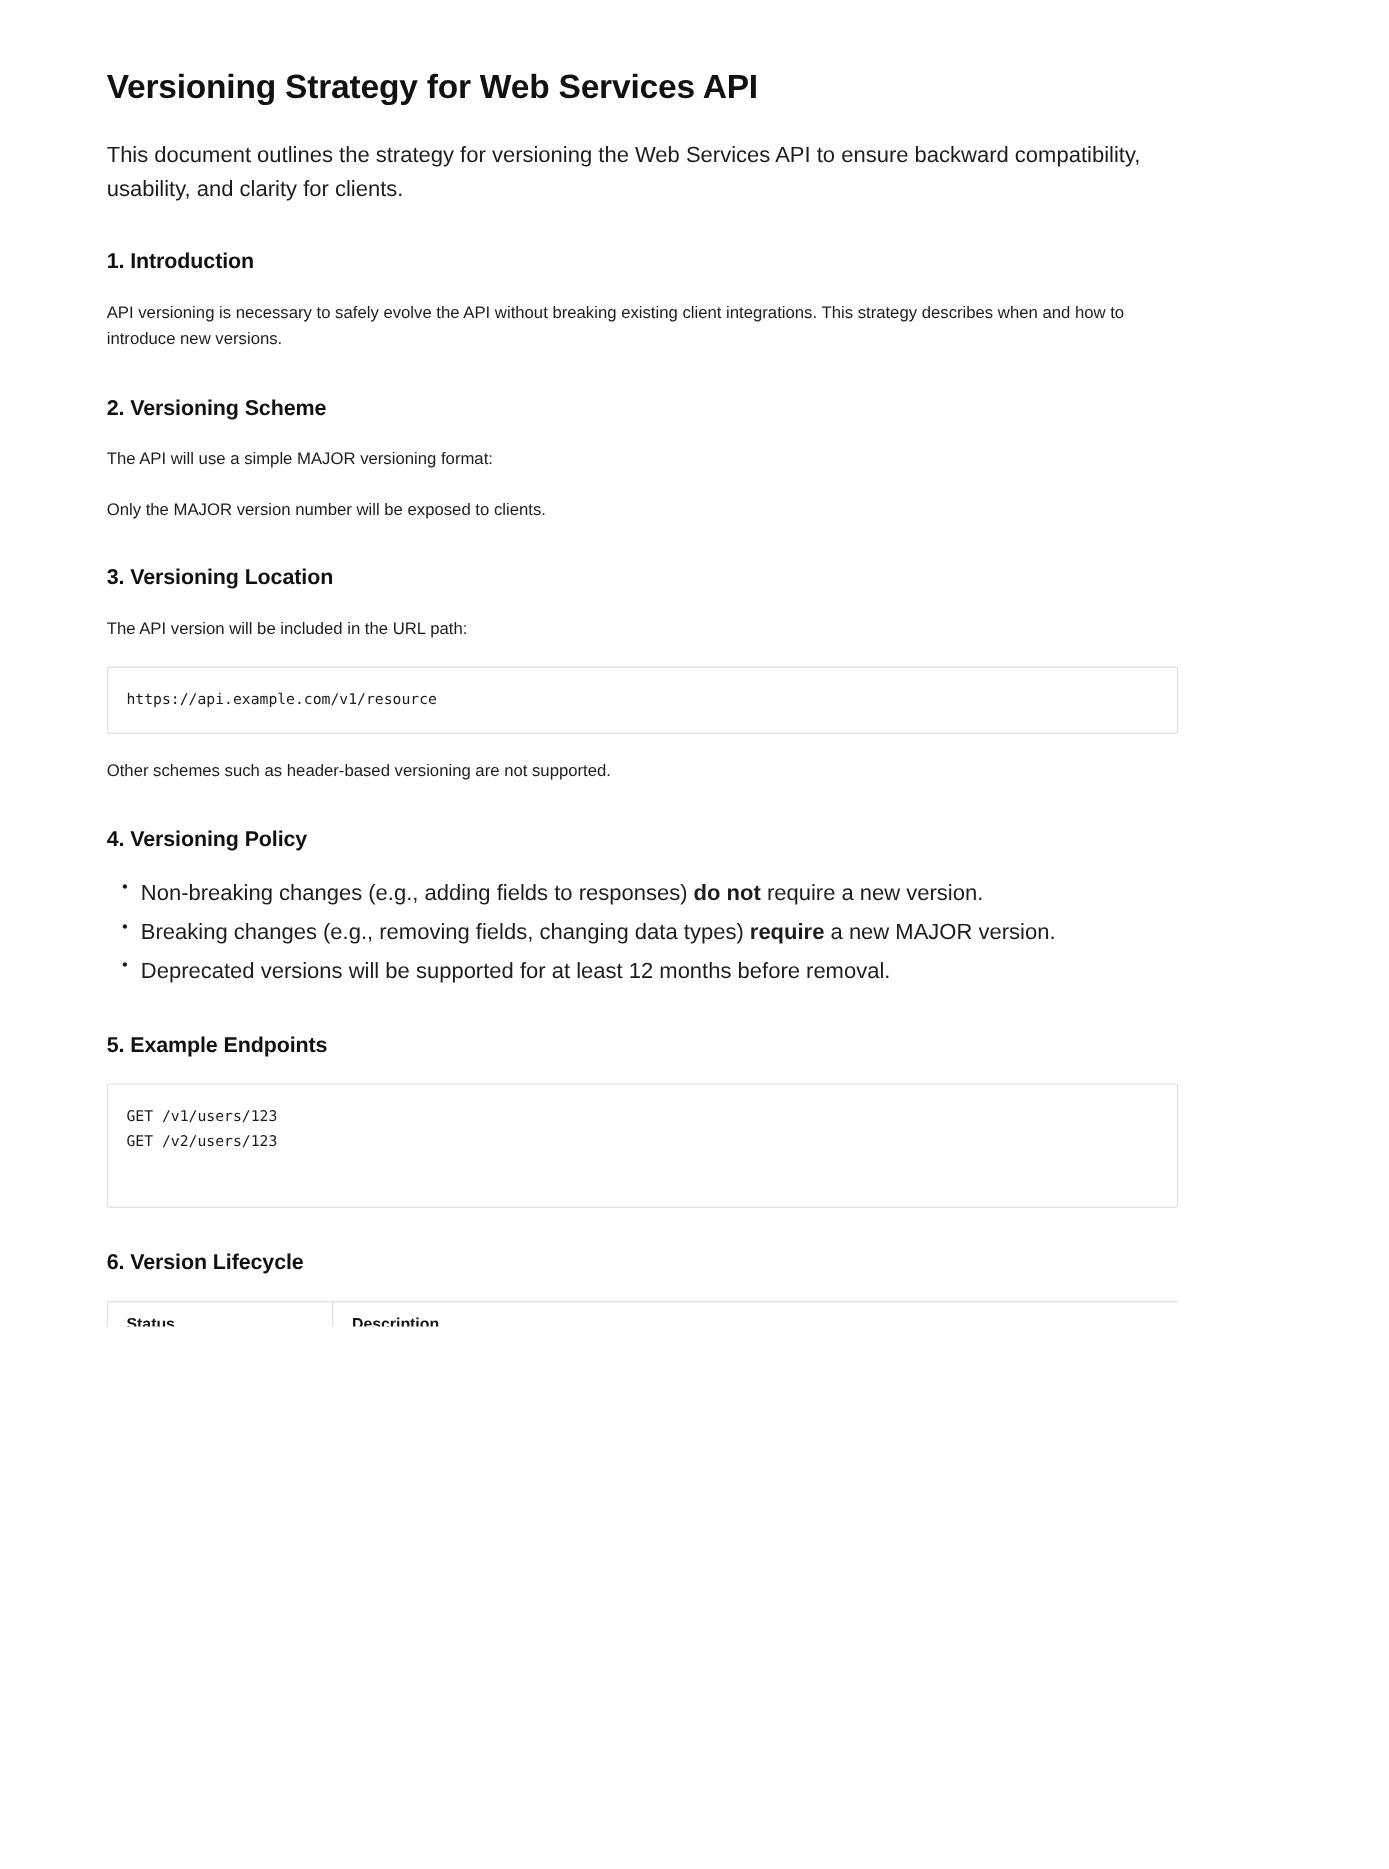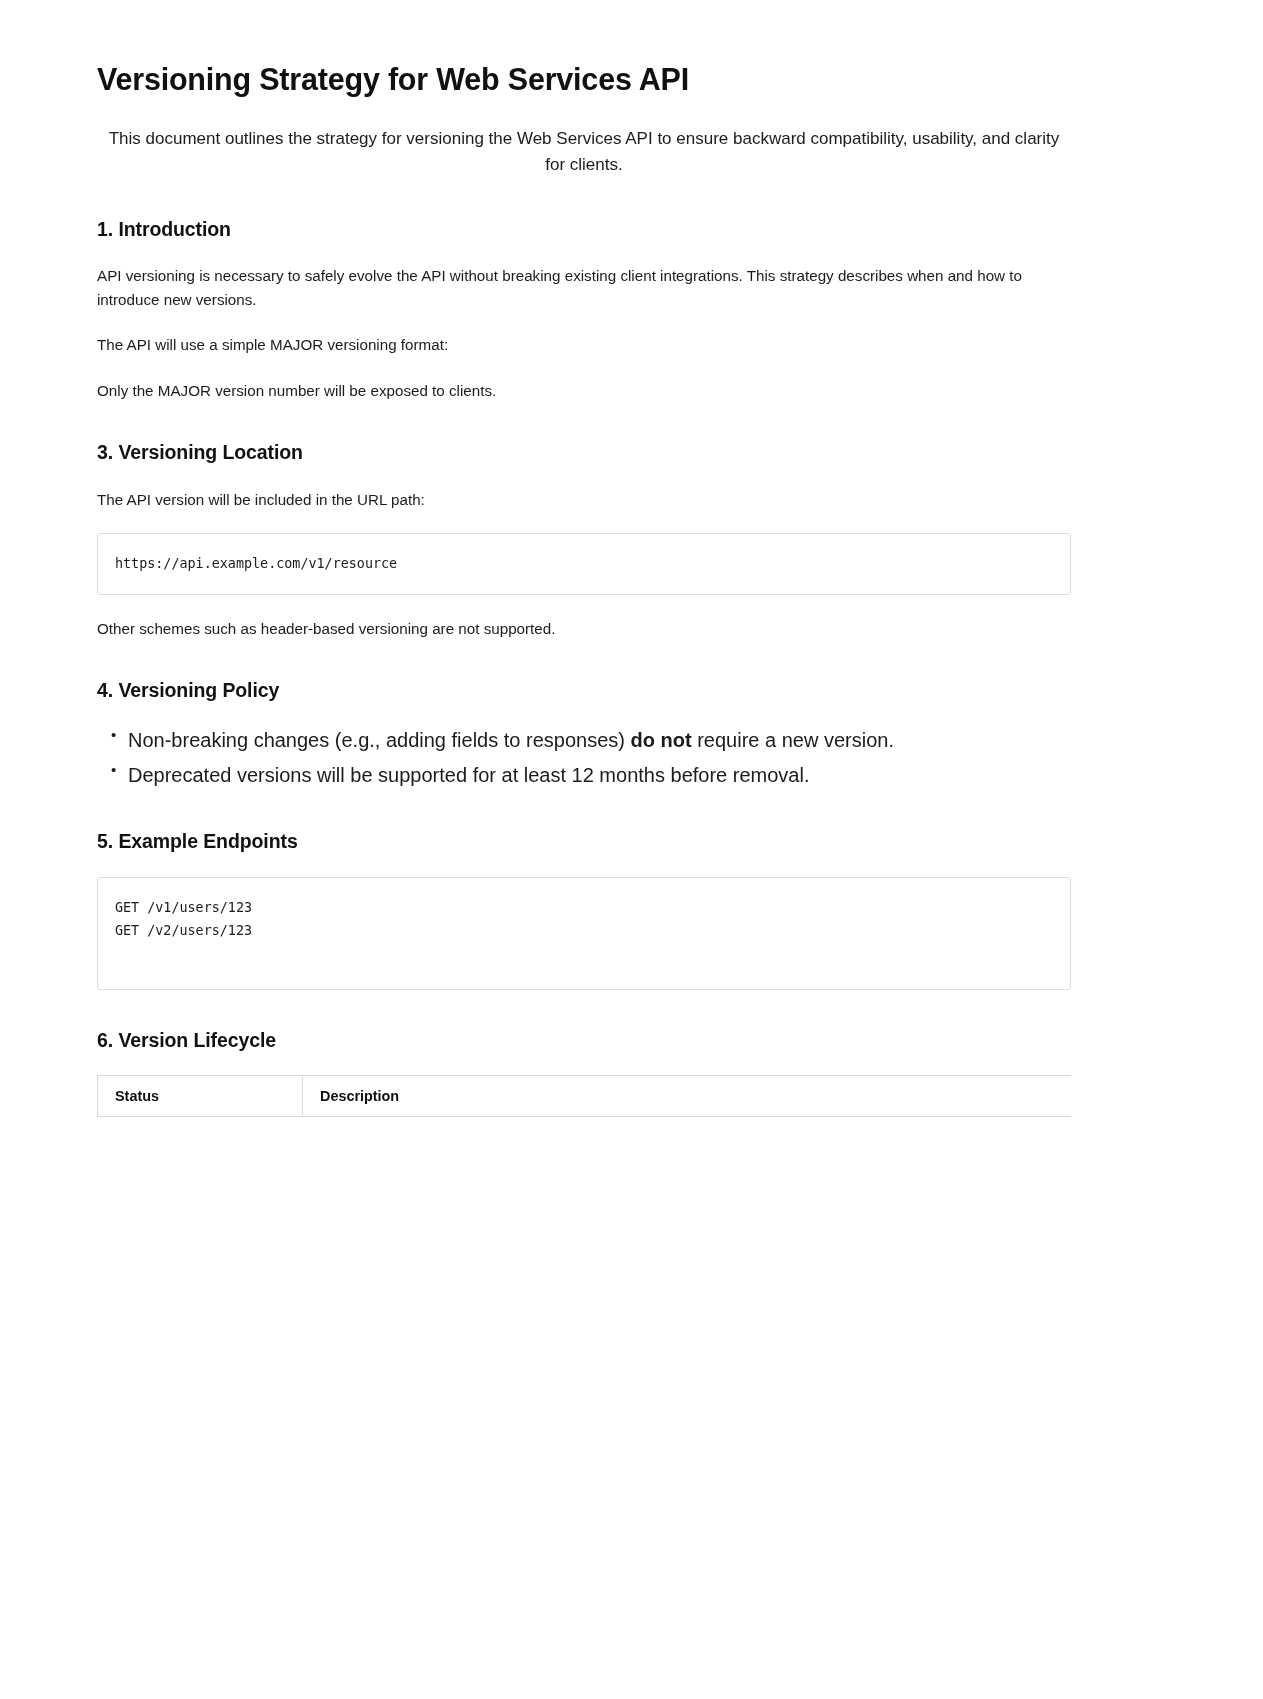--- a/index.html
+++ b/index.html
@@ -34,25 +34,24 @@
   h1.doc-title {
     font-size: 30.5px;
     font-weight: 700;
     letter-spacing: -0.2px;
     line-height: 1.25;
     margin: 0 0 0 0;
     padding: 0;
     color: #111111;
   }
   p.lead {
-    font-size: 17px;
+    font-size: 20px;
     line-height: 1.55;
     margin: 28px 0 0 0;
     color: #1c1c1c;
-    text-align: center;
   }
   h2.section-title {
     font-size: 19.5px;
     font-weight: 700;
     line-height: 1.3;
     margin: 38px 0 0 0;
     color: #111111;
     letter-spacing: -0.1px;
   }
   p.body-text {
@@ -129,32 +128,36 @@
 <div class="page">
   <div class="content clip">
 
     <h1 class="doc-title">Versioning Strategy for Web Services API</h1>
 
     <p class="lead">This document outlines the strategy for versioning the Web Services API to ensure backward compatibility, usability, and clarity for clients.</p>
 
     <h2 class="section-title">1. Introduction</h2>
     <p class="body-text">API versioning is necessary to safely evolve the API without breaking existing client integrations. This strategy describes when and how to introduce new versions.</p>
 
+    <h2 class="section-title">2. Versioning Scheme</h2>
     <p class="body-text">The API will use a simple MAJOR versioning format:</p>
     <p class="body-text">Only the MAJOR version number will be exposed to clients.</p>
 
     <h2 class="section-title">3. Versioning Location</h2>
     <p class="body-text">The API version will be included in the URL path:</p>
     <pre class="code-block">https://api.example.com/v1/resource</pre>
     <p class="body-text">Other schemes such as header-based versioning are not supported.</p>
 
     <h2 class="section-title">4. Versioning Policy</h2>
     <ul class="policy-list">
       <li>
         <span>Non-breaking changes (e.g., adding fields to responses) </span><b>do not</b><span> require a new version.</span>
+      </li>
+      <li>
+        <span>Breaking changes (e.g., removing fields, changing data types) </span><b>require</b><span> a new MAJOR version.</span>
       </li>
       <li>
         <span>Deprecated versions will be supported for at least 12 months before removal.</span><b></b><span></span>
       </li>
     </ul>
 
     <h2 class="section-title">5. Example Endpoints</h2>
     <pre class="code-block tall">GET /v1/users/123
 GET /v2/users/123</pre>
 

